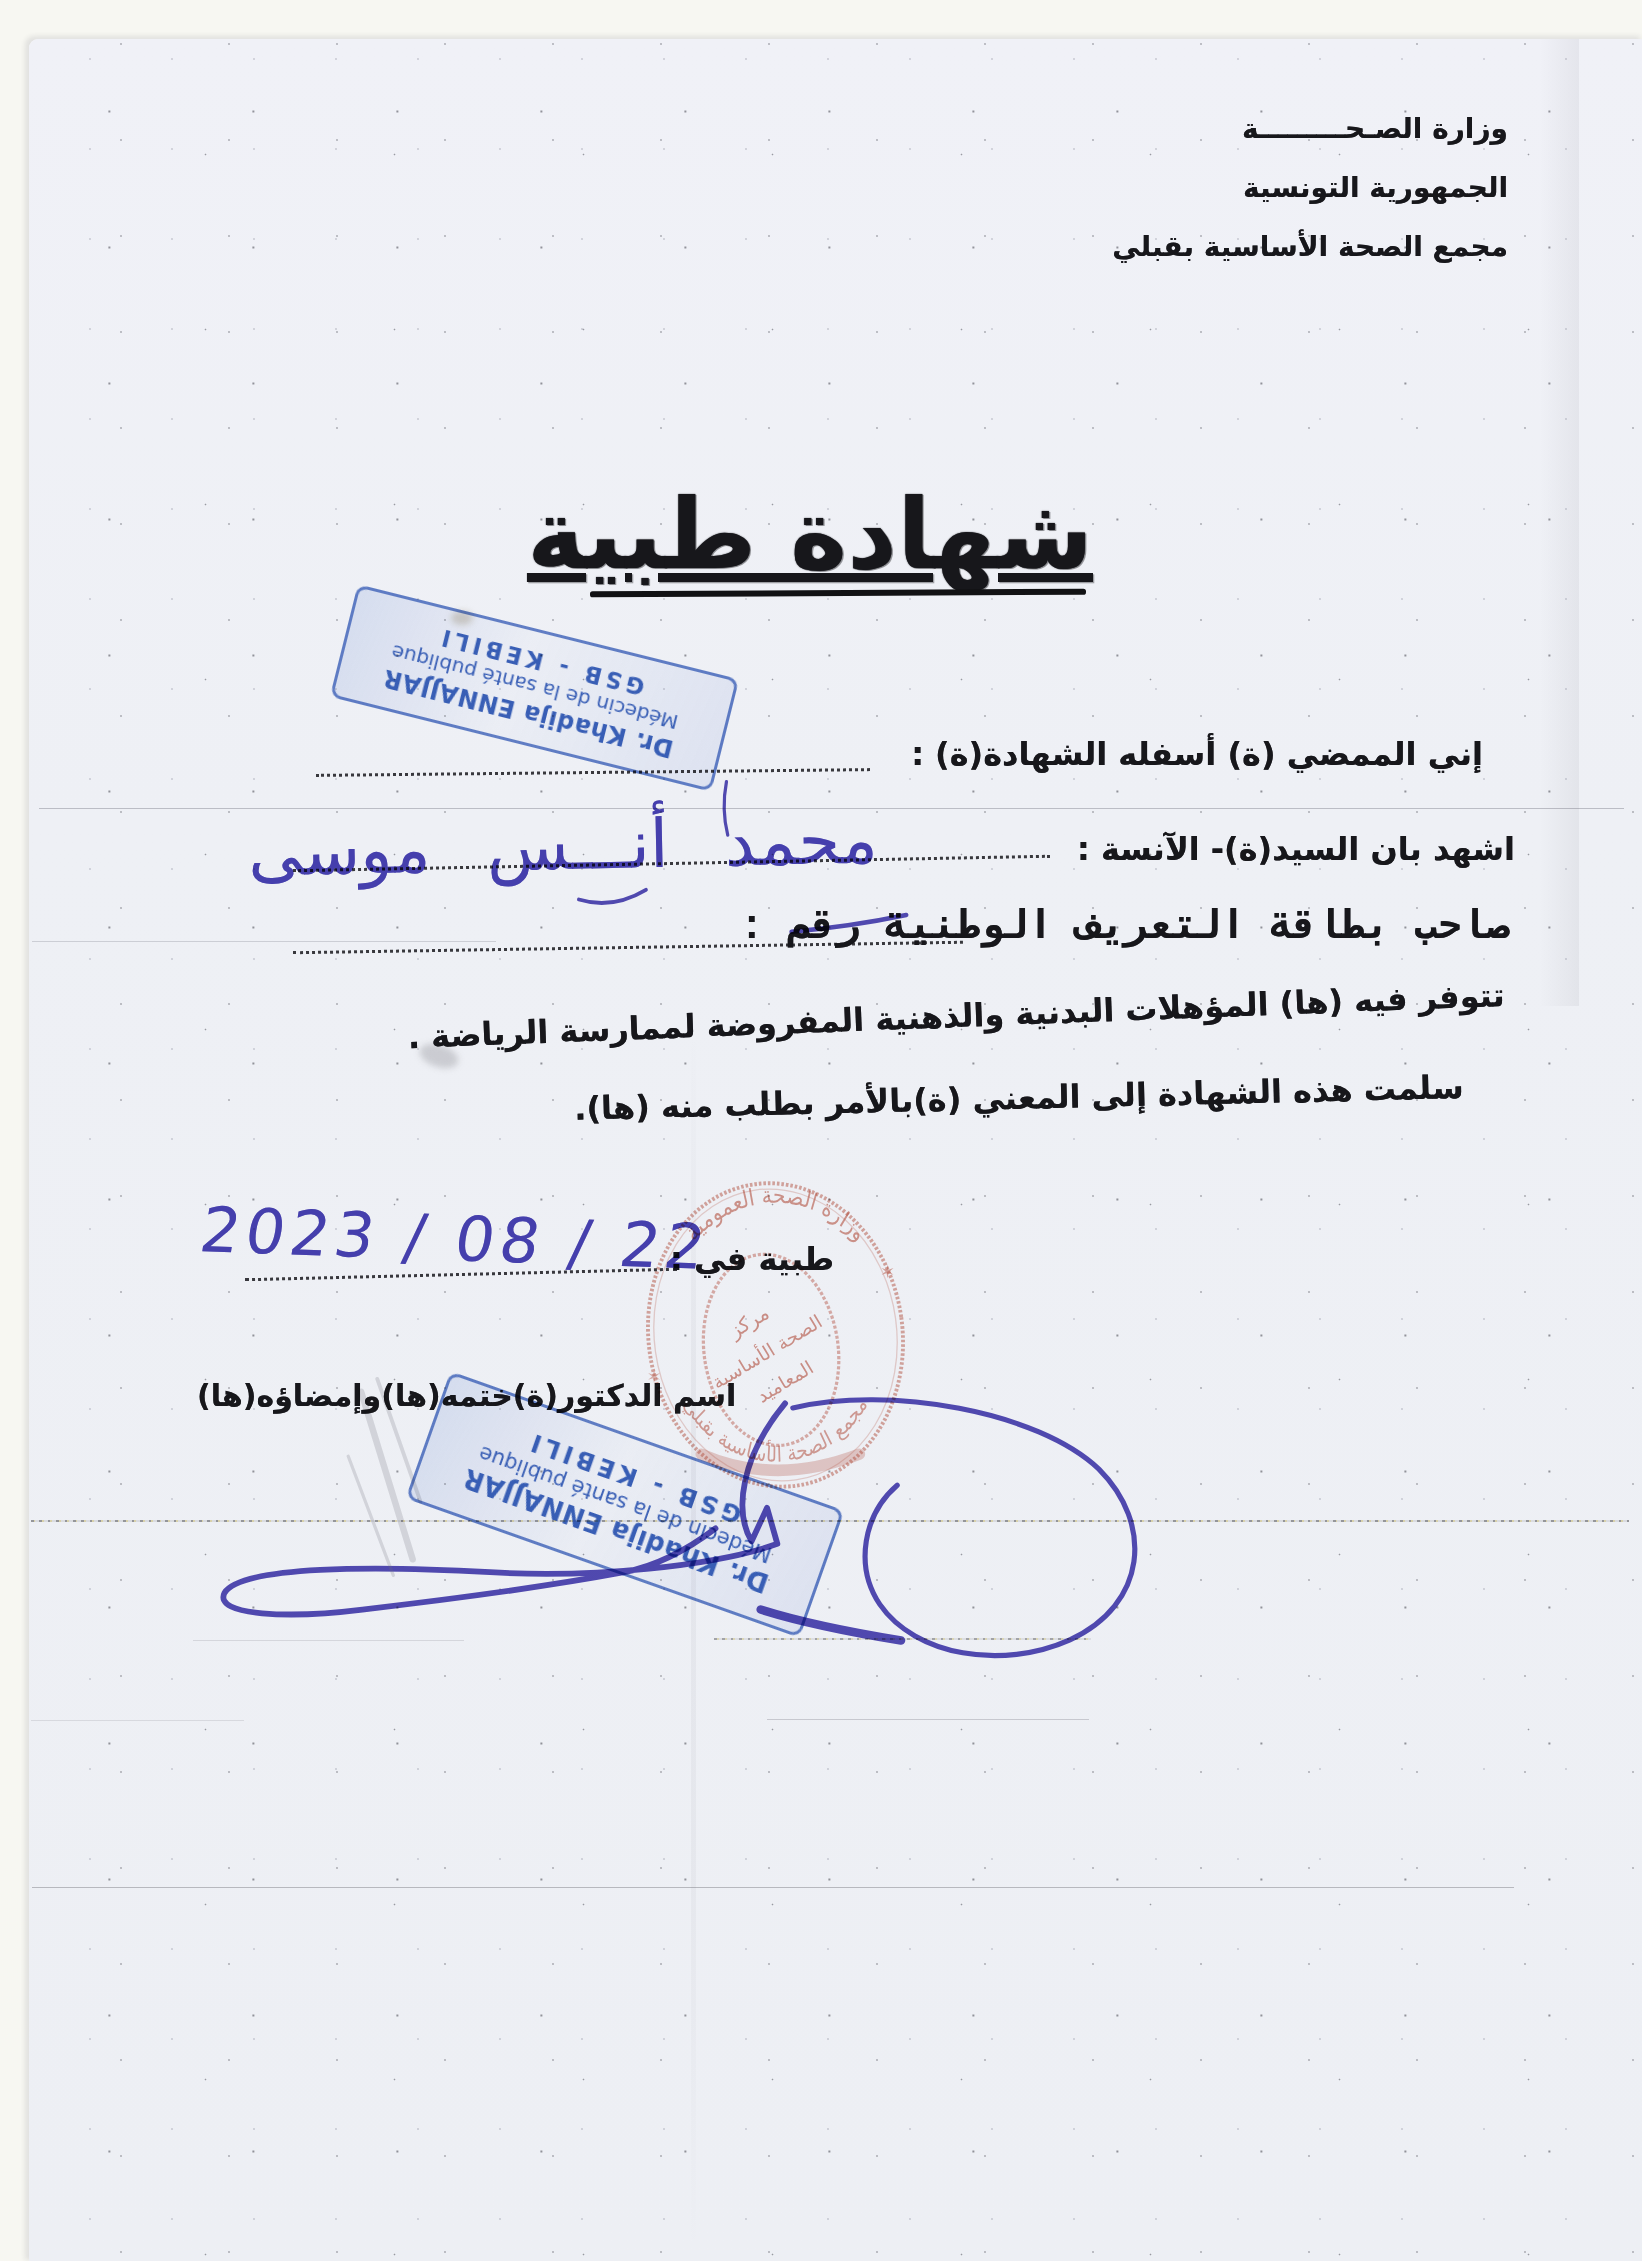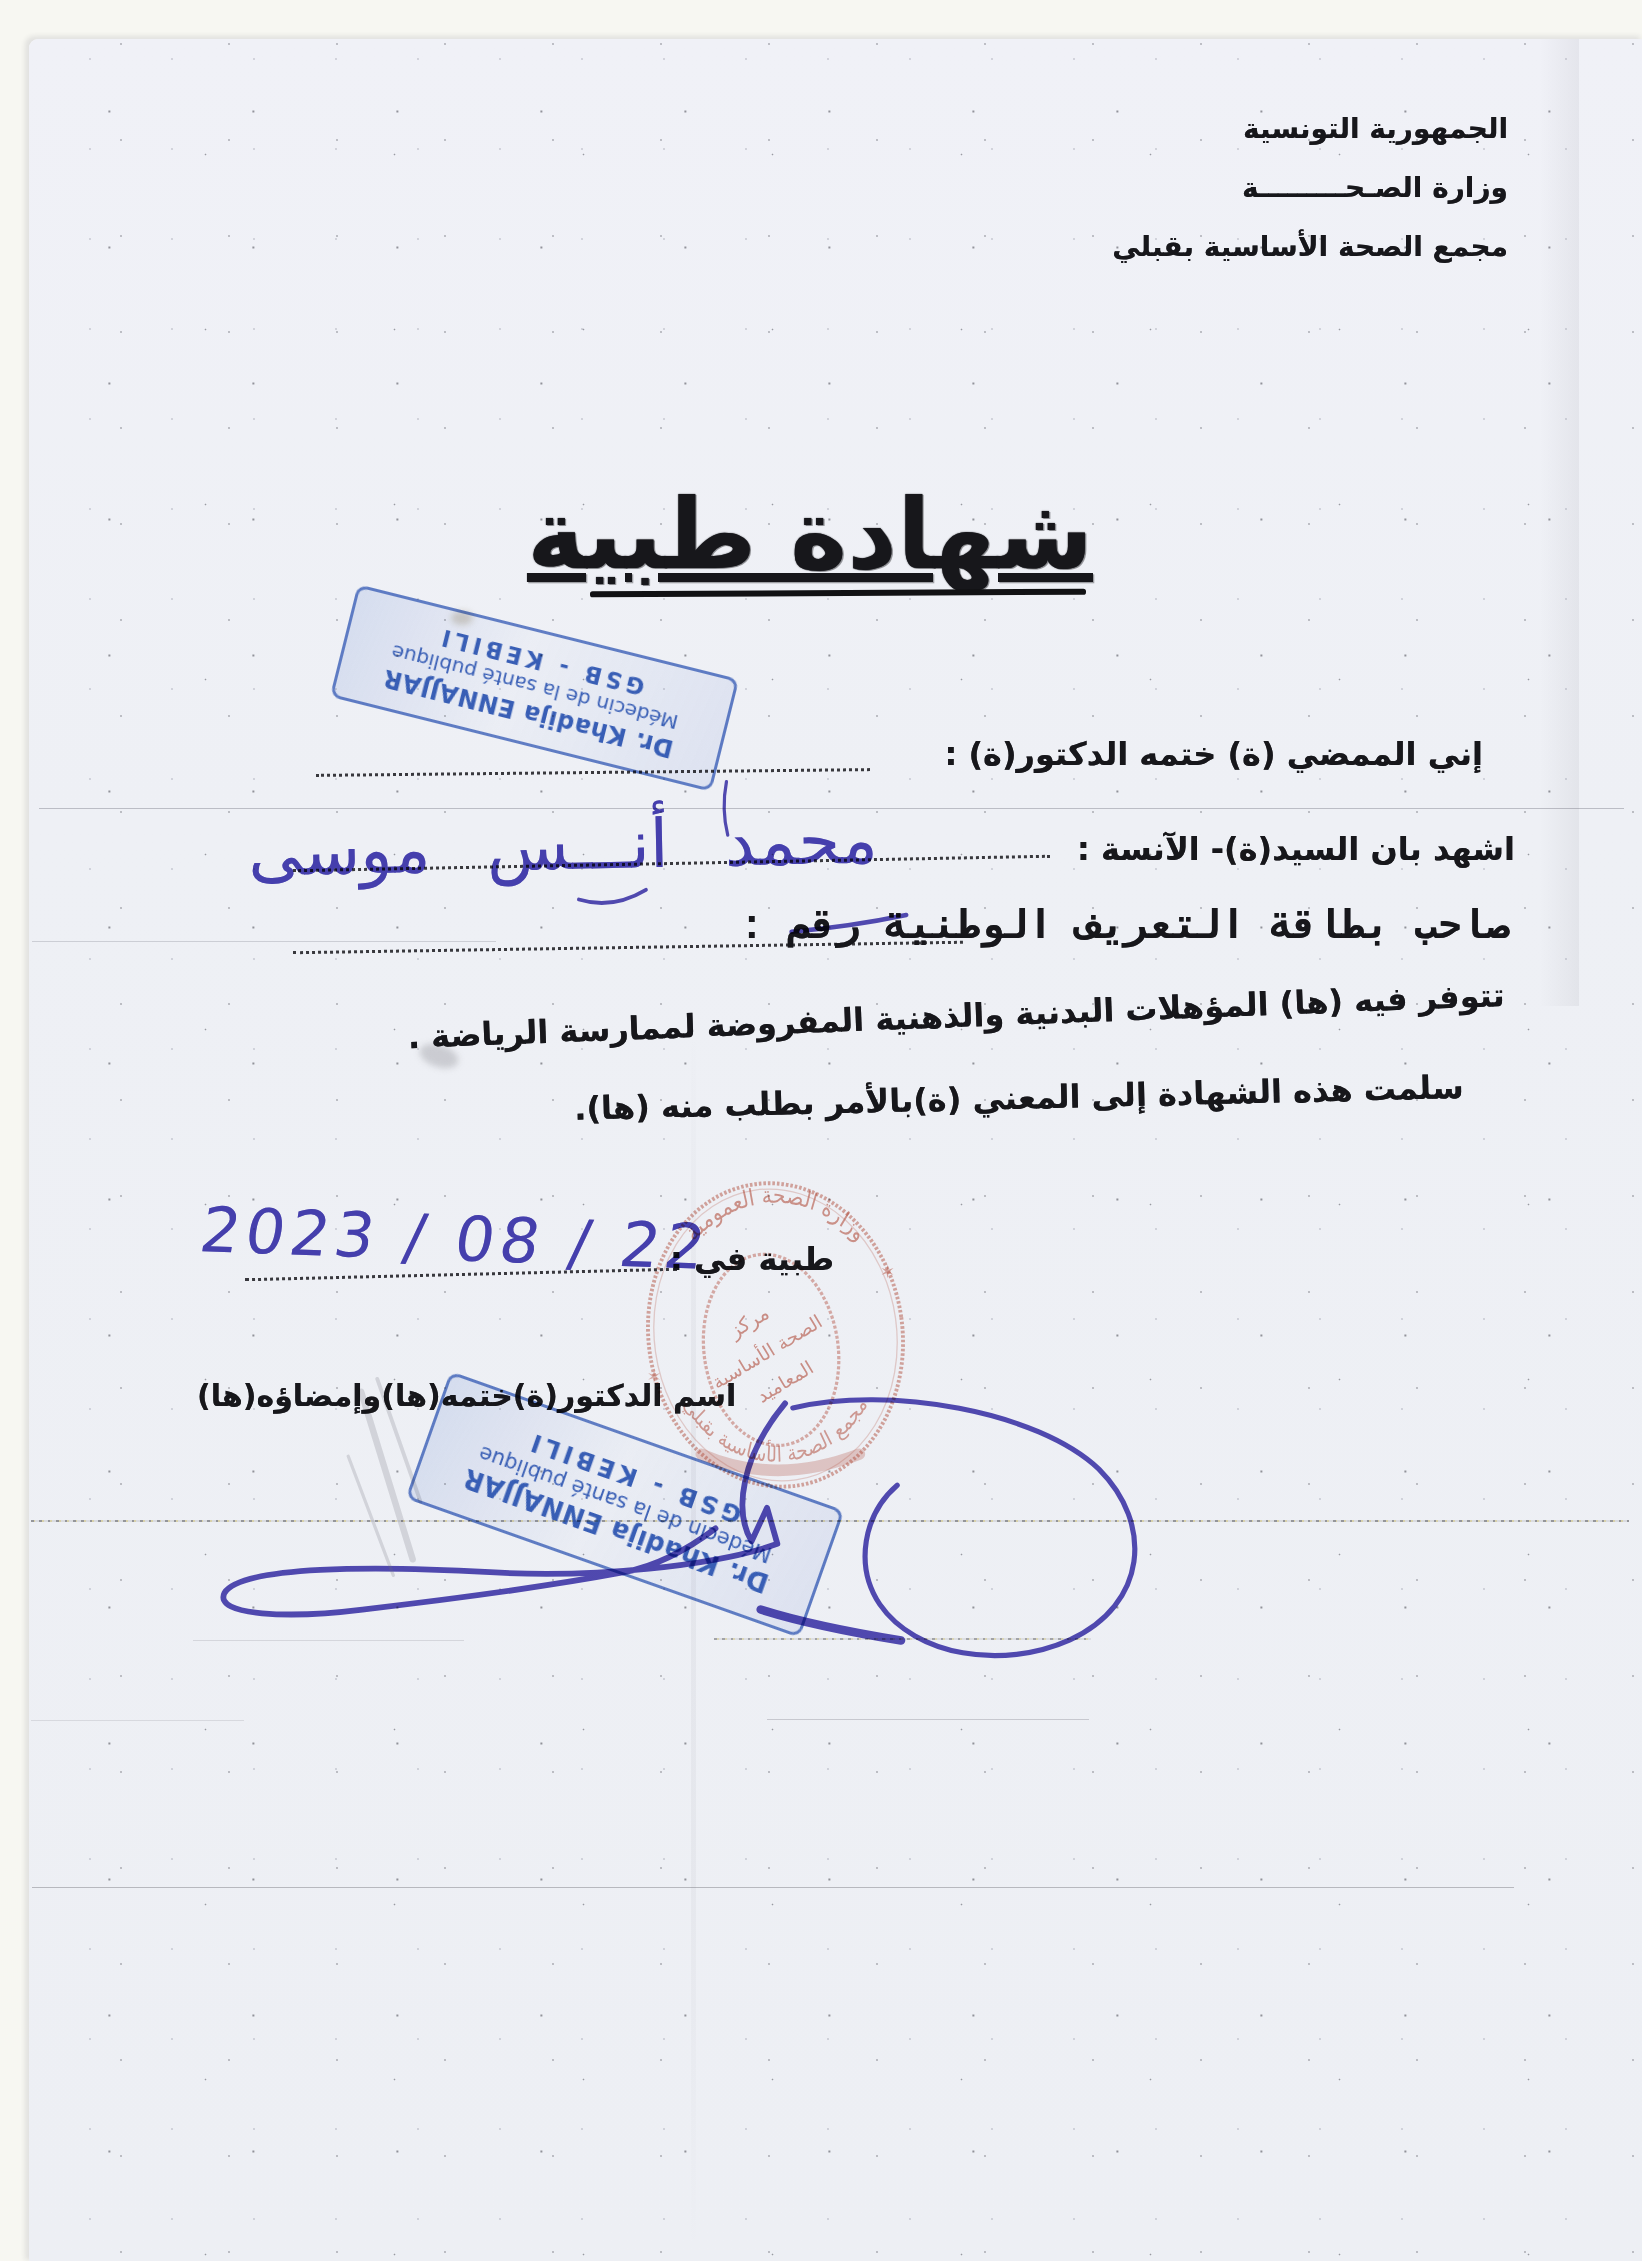--- a/index.html
+++ b/index.html
@@ -59,30 +59,30 @@
   <div class="scanline" style="left:31px;top:1520px;width:1598px;"></div>
   <div class="scanline" style="left:714px;top:1638px;width:377px;opacity:.85;"></div>
   <div class="hairline" style="left:193px;top:1640px;width:271px;background:rgba(100,100,110,.18);"></div>
   <div class="hairline" style="left:767px;top:1719px;width:322px;background:rgba(100,100,110,.28);"></div>
   <div class="hairline" style="left:31px;top:1720px;width:213px;background:rgba(100,100,110,.16);"></div>
   <div class="hairline" style="left:32px;top:1887px;width:1482px;background:rgba(95,95,102,.38);"></div>
   <div class="smudge" style="left:419px;top:1045px;width:40px;height:22px;background:rgba(110,110,118,.28);transform:rotate(18deg);"></div>
   <div class="smudge" style="left:451px;top:611px;width:22px;height:14px;background:rgba(165,152,128,.4);"></div>
 
   <div style="position:absolute;right:135px;top:104px;text-align:right;direction:rtl;">
+    <div class="printed" style="position:static;font-size:28px;line-height:50px;margin-bottom:9px;">وزارة الصـحـــــــــة</div>
     <div class="printed" style="position:static;font-size:28px;line-height:50px;margin-bottom:9px;">الجمهورية التونسية</div>
-    <div class="printed" style="position:static;font-size:28px;line-height:50px;margin-bottom:9px;">وزارة الصـحـــــــــة</div>
     <div class="printed" style="position:static;font-size:28px;line-height:50px;">مجمع الصحة الأساسية بقبلي</div>
   </div>
 
   <div class="printed" dir="rtl" style="left:590px;top:478px;width:503px;text-align:center;font-size:97px;letter-spacing:5.2px;
               text-shadow:0 0 1.3px rgba(5,5,10,.9),1.3px 1.3px 0 rgba(5,5,10,.35);text-decoration:underline;">شهادة طبية</div>
   <div style="position:absolute;left:590px;top:590px;width:496px;height:5.8px;background:#121214;transform:rotate(-.3deg);border-radius:2.6px;"></div>
 
-  <div class="printed" dir="rtl" style="right:160px;top:735px;font-size:32px;">إني الممضي (ة) ختمه الدكتور(ة) :</div>
+  <div class="printed" dir="rtl" style="right:160px;top:735px;font-size:32px;">إني الممضي (ة) أسفله الشهادة(ة) :</div>
   <div class="dotline" style="left:316px;top:771px;width:554px;transform:rotate(-.6deg);"></div>
 
   <div class="printed" dir="rtl" style="right:128px;top:830px;font-size:32px;margin-left:12px;">اشهد بان السيد(ة)- الآنسة :</div>
   <div class="dotline" style="left:293px;top:862px;width:757px;transform:rotate(-1.1deg);"></div>
   <div class="hand name" dir="rtl" style="left:248px;top:807px;">محمد أنـــس موسى</div>
 
   <div class="printed" dir="rtl" style="right:133px;top:901px;font-size:40px;font-family:Liberation Mono, monospace;">صاحب بطاقة التعريف الوطنية رقم :</div>
   <div class="dotline" style="left:293px;top:946px;width:670px;transform:rotate(-.9deg);"></div>
 
   <div class="printed" dir="rtl" style="right:138px;top:976px;font-size:32px;transform:rotate(-2.2deg);transform-origin:right center;">تتوفر فيه (ها) المؤهلات البدنية والذهنية المفروضة لممارسة الرياضة .</div>

